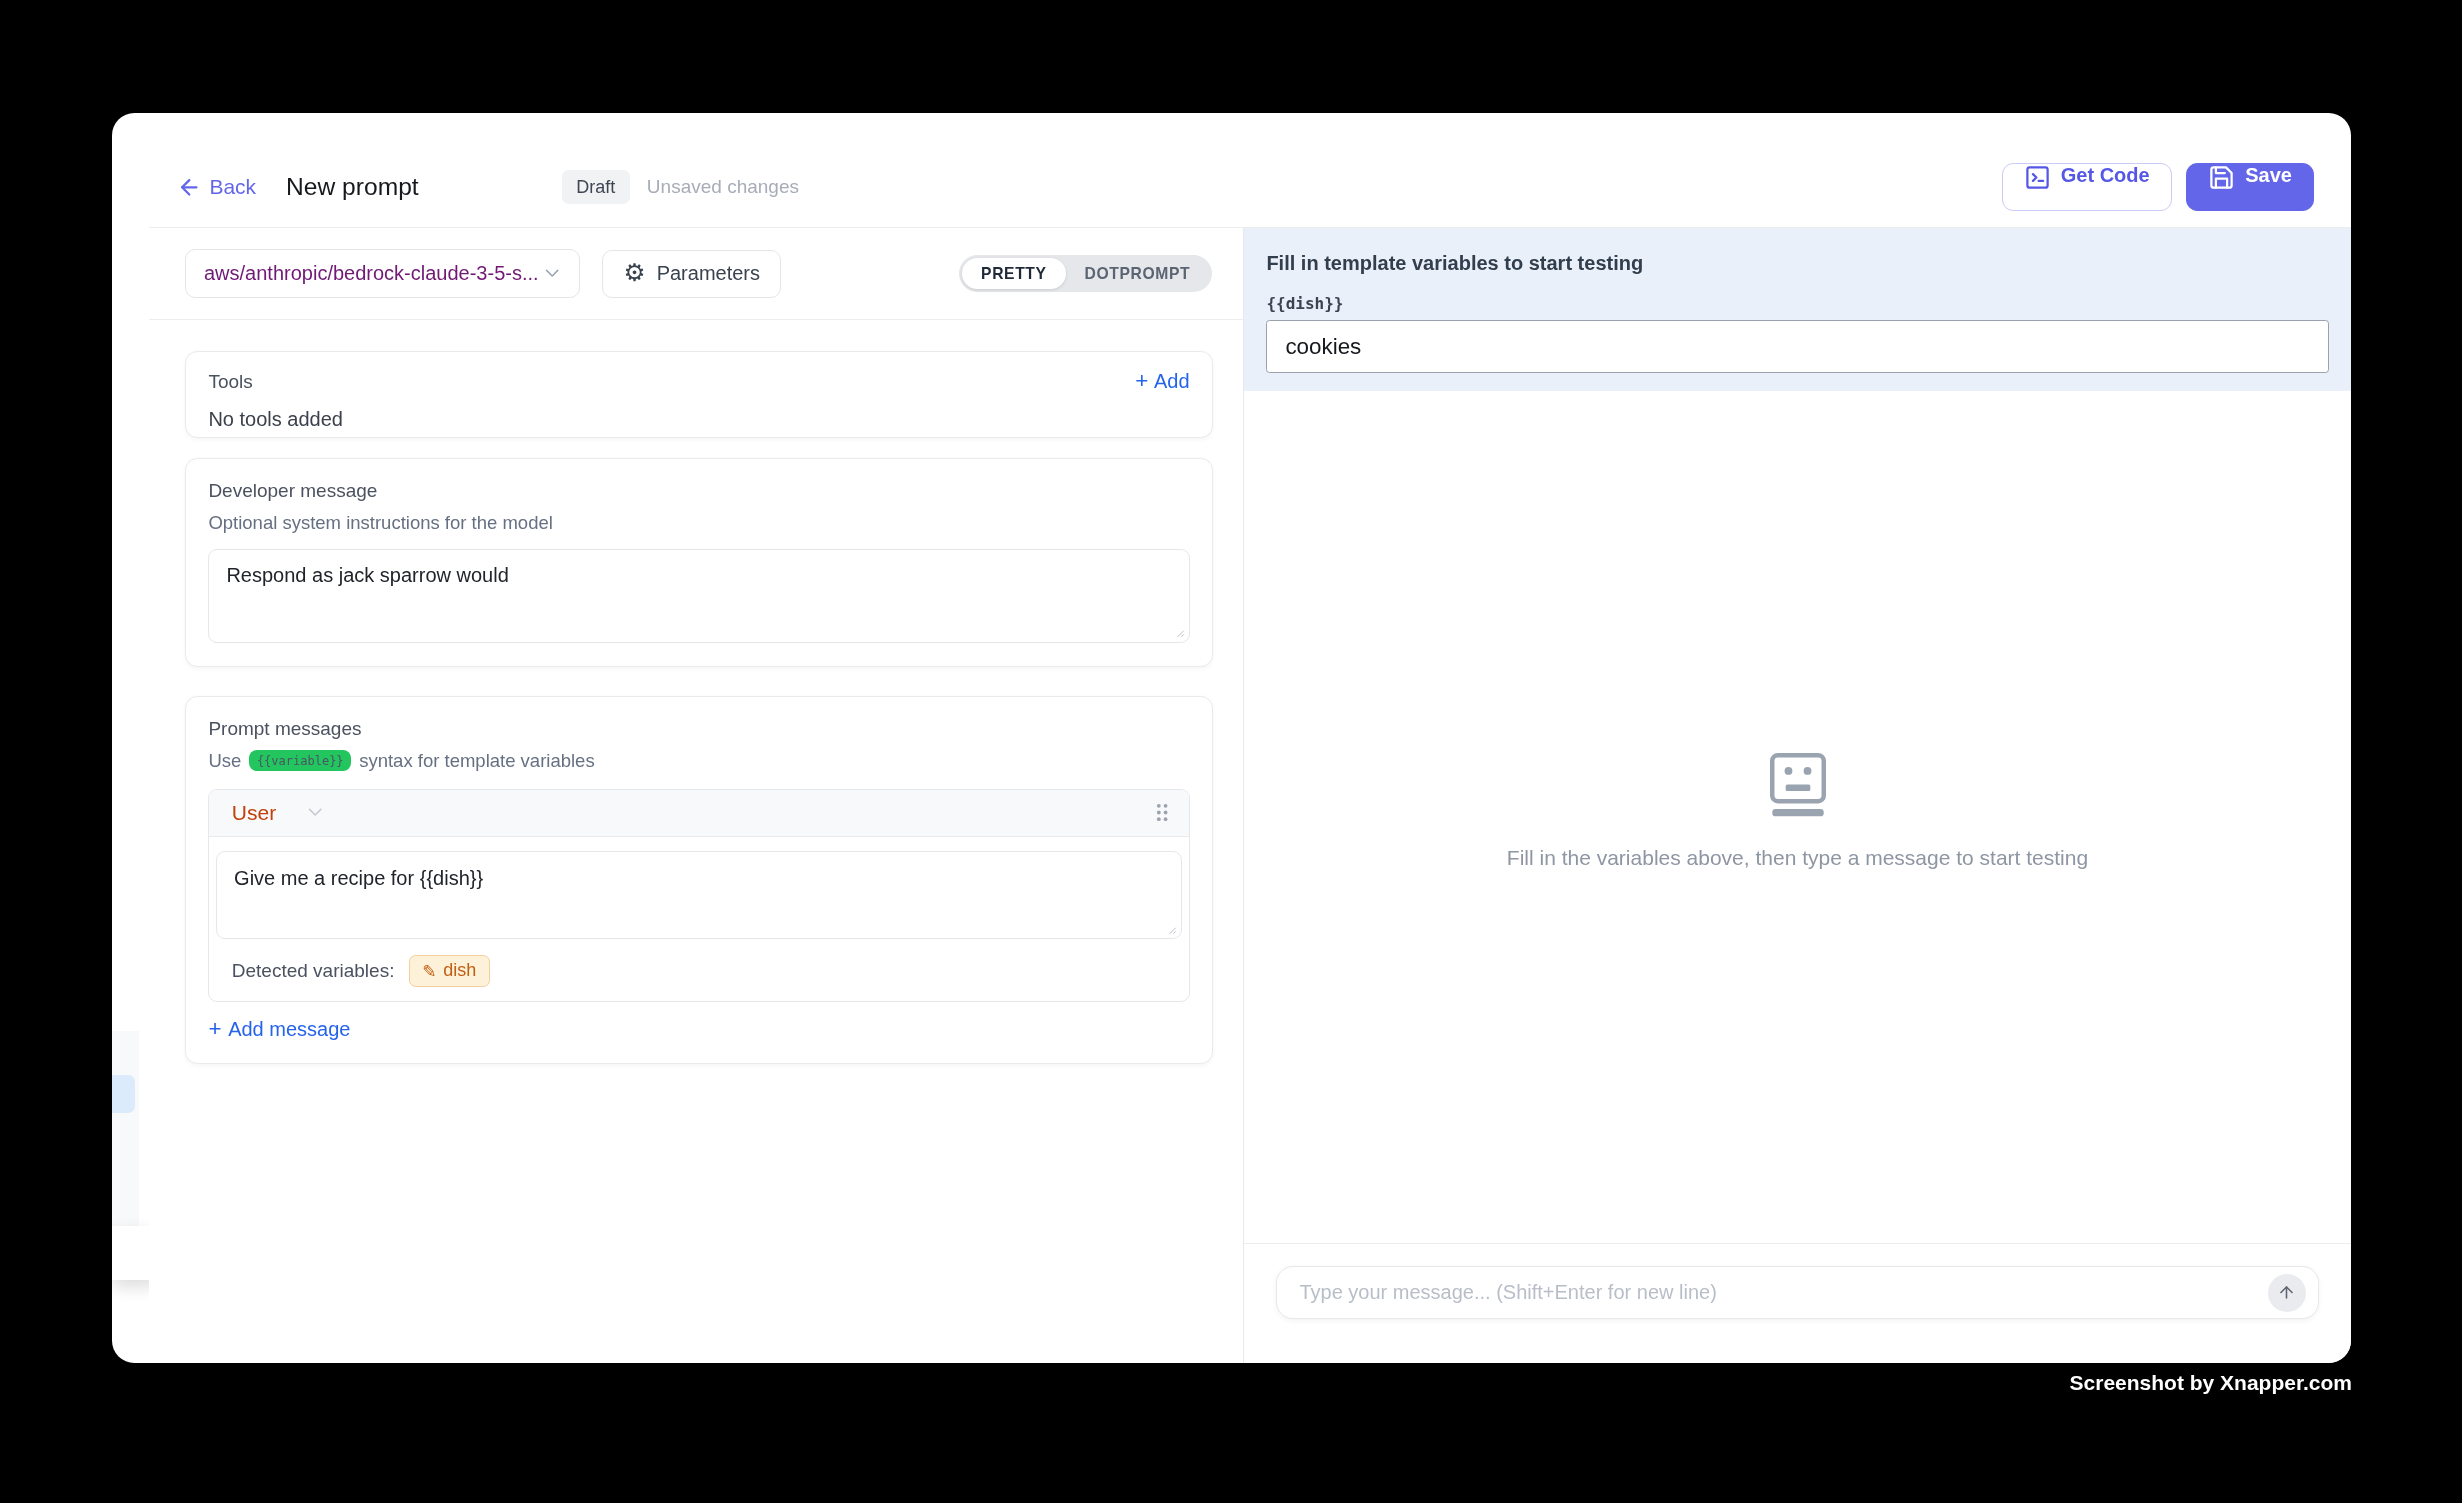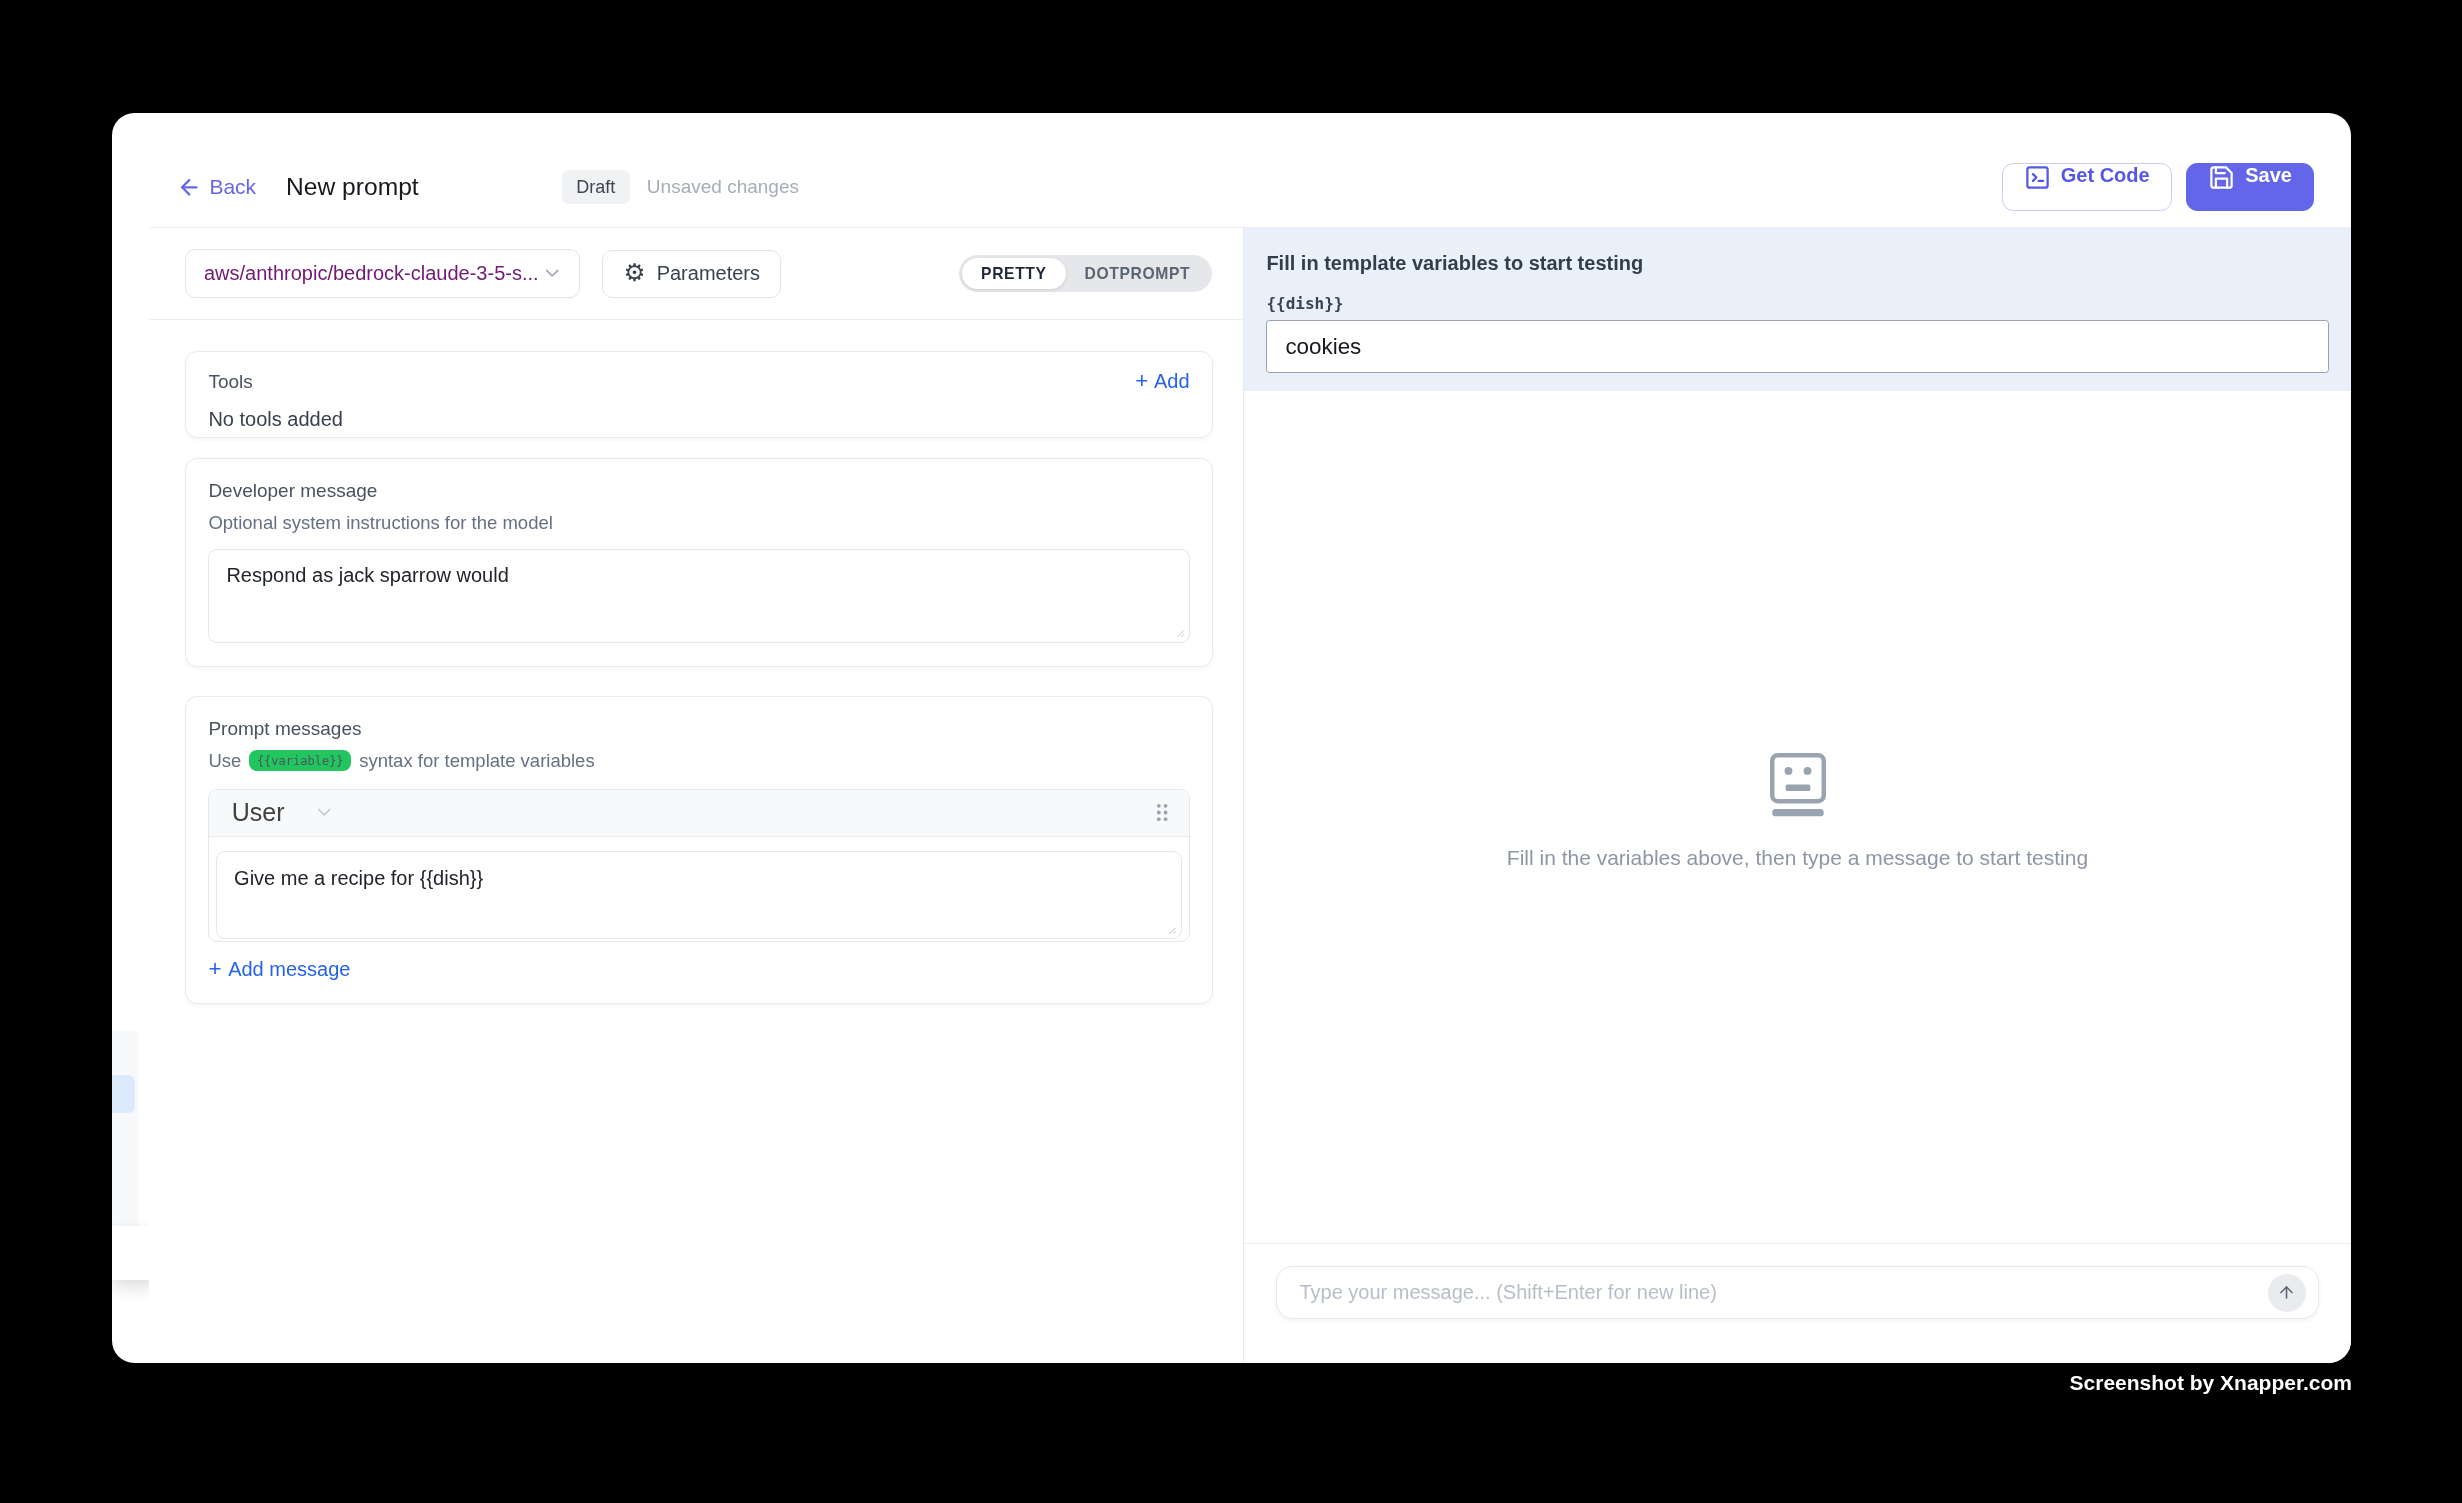--- a/index.html
+++ b/index.html
@@ -66,21 +66,21 @@
   .grip{position:absolute;right:4.5px;bottom:5.6px;width:14.6px;height:14.6px;opacity:.6;}
 
   .card-prompt{padding:21px 22.4px 22.4px;}
   .sub-row{margin-top:10px;font-size:18.5px;color:#667083;display:flex;align-items:center;gap:7.8px;}
   .code-chip{font-family:"DejaVu Sans Mono","Liberation Mono",monospace;font-size:12px;color:#4b5563;
     background:#22c55e;border-radius:8px;padding:3.4px 7.8px;}
   .msg-block{margin-top:17px;border:1.1px solid #e5e7eb;border-radius:9px;overflow:hidden;}
   .msg-head{height:47px;background:#f8f9fa;border-bottom:1.1px solid #e9eaec;display:flex;align-items:center;
     padding:0 15.7px 0 22.4px;box-sizing:border-box;}
   .role-select{display:flex;align-items:center;gap:28px;cursor:pointer;}
-  .role-select .val{font-size:25px;font-weight:500;color:#404040;}
+  .role-select .val{font-size:21px;font-weight:500;color:#c2410c;}
   .drag-handle{margin-left:auto;width:22.4px;height:27px;color:#9ca3af;cursor:grab;}
   .msg-body{padding:14.6px 6.7px 0;}
   .msg-body .big-textarea{margin-top:0;}
   .msg-body textarea{height:88px;}
   .detected-row{display:flex;align-items:center;gap:14.6px;padding:13.4px 22.4px 14.6px;}
   .detected-label{font-size:19px;color:#4a5260;}
   .var-badge{display:flex;align-items:center;gap:6.7px;background:#fdf2d9;border:1.1px solid #f2cf9b;
     border-radius:6.7px;padding:4.5px 12.3px;font-size:18px;color:#c05e12;cursor:pointer;}
   .pencil{font-family:"DejaVu Sans",sans-serif;font-size:17px;color:#c05e12;}
   .add-message{margin-top:15.7px;display:flex;align-items:center;gap:6.7px;color:#2563eb;font-size:20px;
@@ -224,20 +224,27 @@
             </div>
             <div class="msg-body">
               <div class="big-textarea">
                 <textarea spellcheck="false" style="">Give me a recipe for {{dish}}</textarea>
                 <svg class="grip" viewBox="0 0 24 24" stroke="#8a919c" stroke-width="1.6" fill="none">
                   <path d="M21 11L11 21"></path>
                     <path d="M21 17l-4 4"></path>
                 </svg>
               </div>
             </div>
+            <div class="detected-row">
+              <span class="detected-label">Detected variables:</span>
+              <span class="var-badge">
+                <span class="pencil">✎</span>
+                <span>dish</span>
+              </span>
+            </div>
           </div>
 
           <div class="add-message">
             <span class="plus">+</span>
             <span>Add message</span>
           </div>
         </div>
       </div>
     </div>
 

